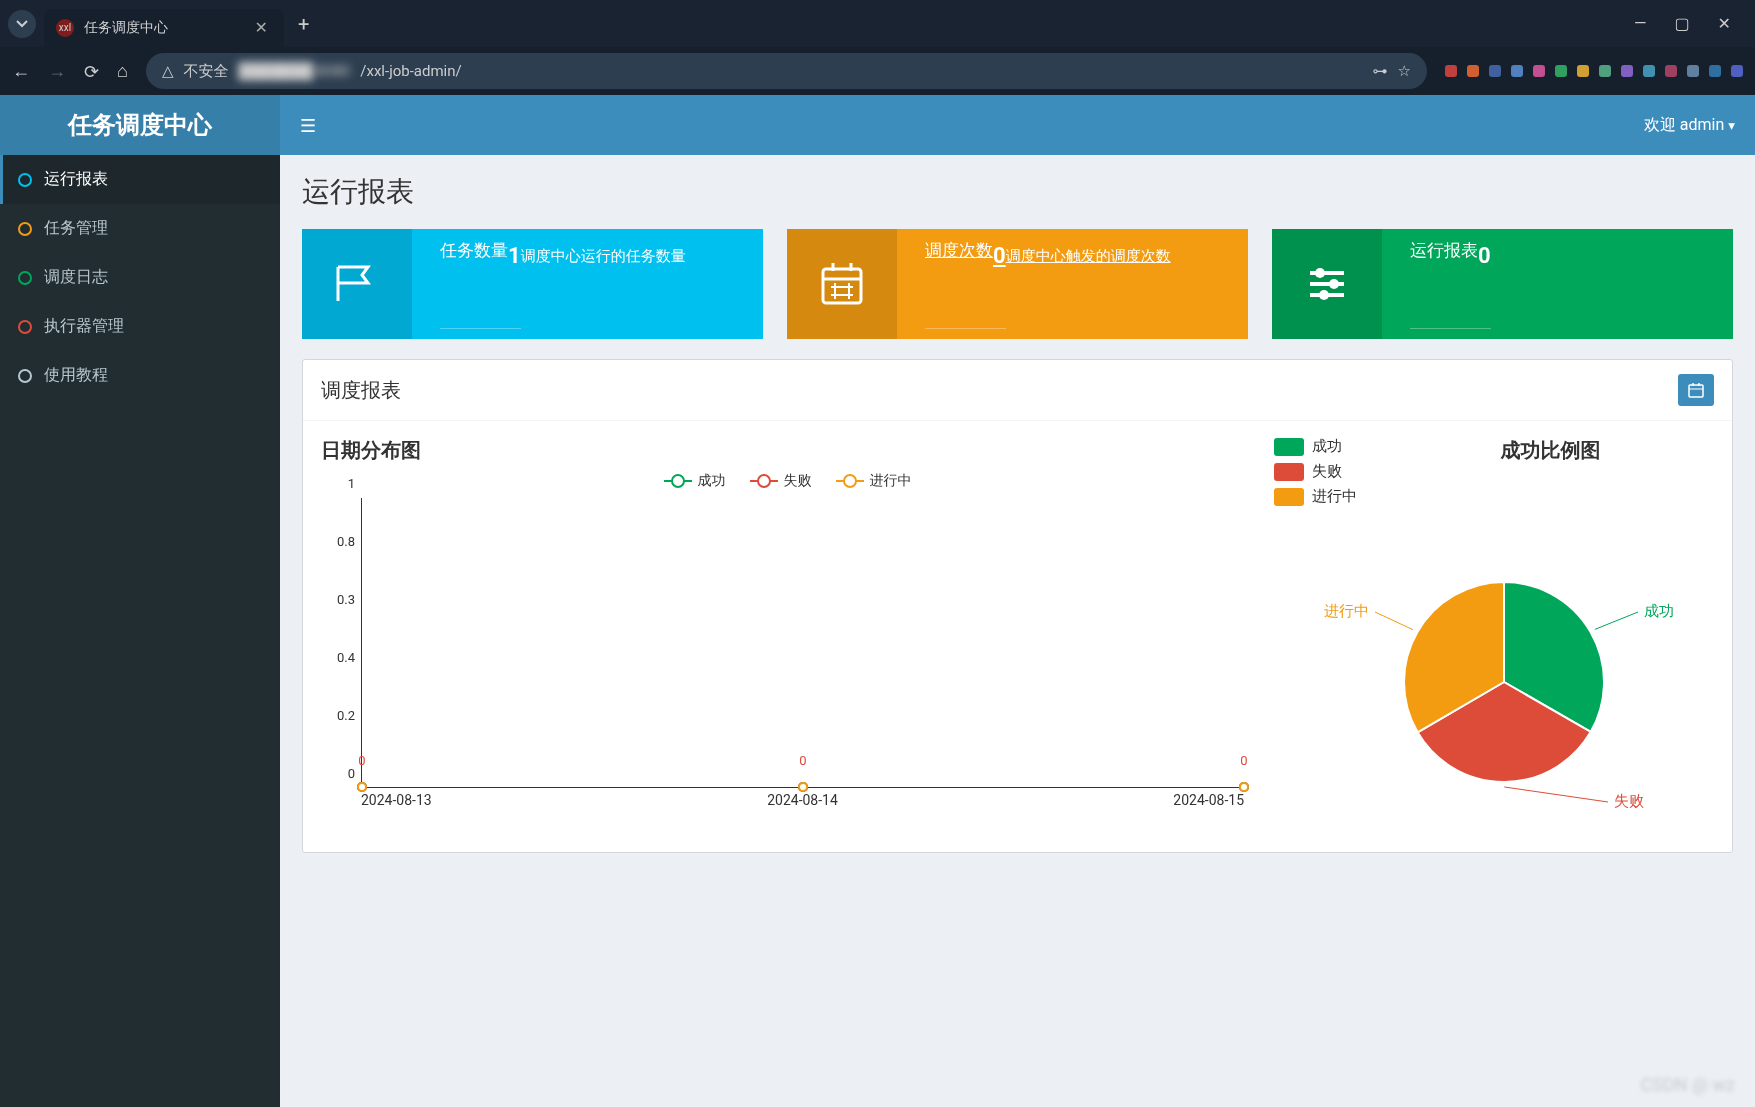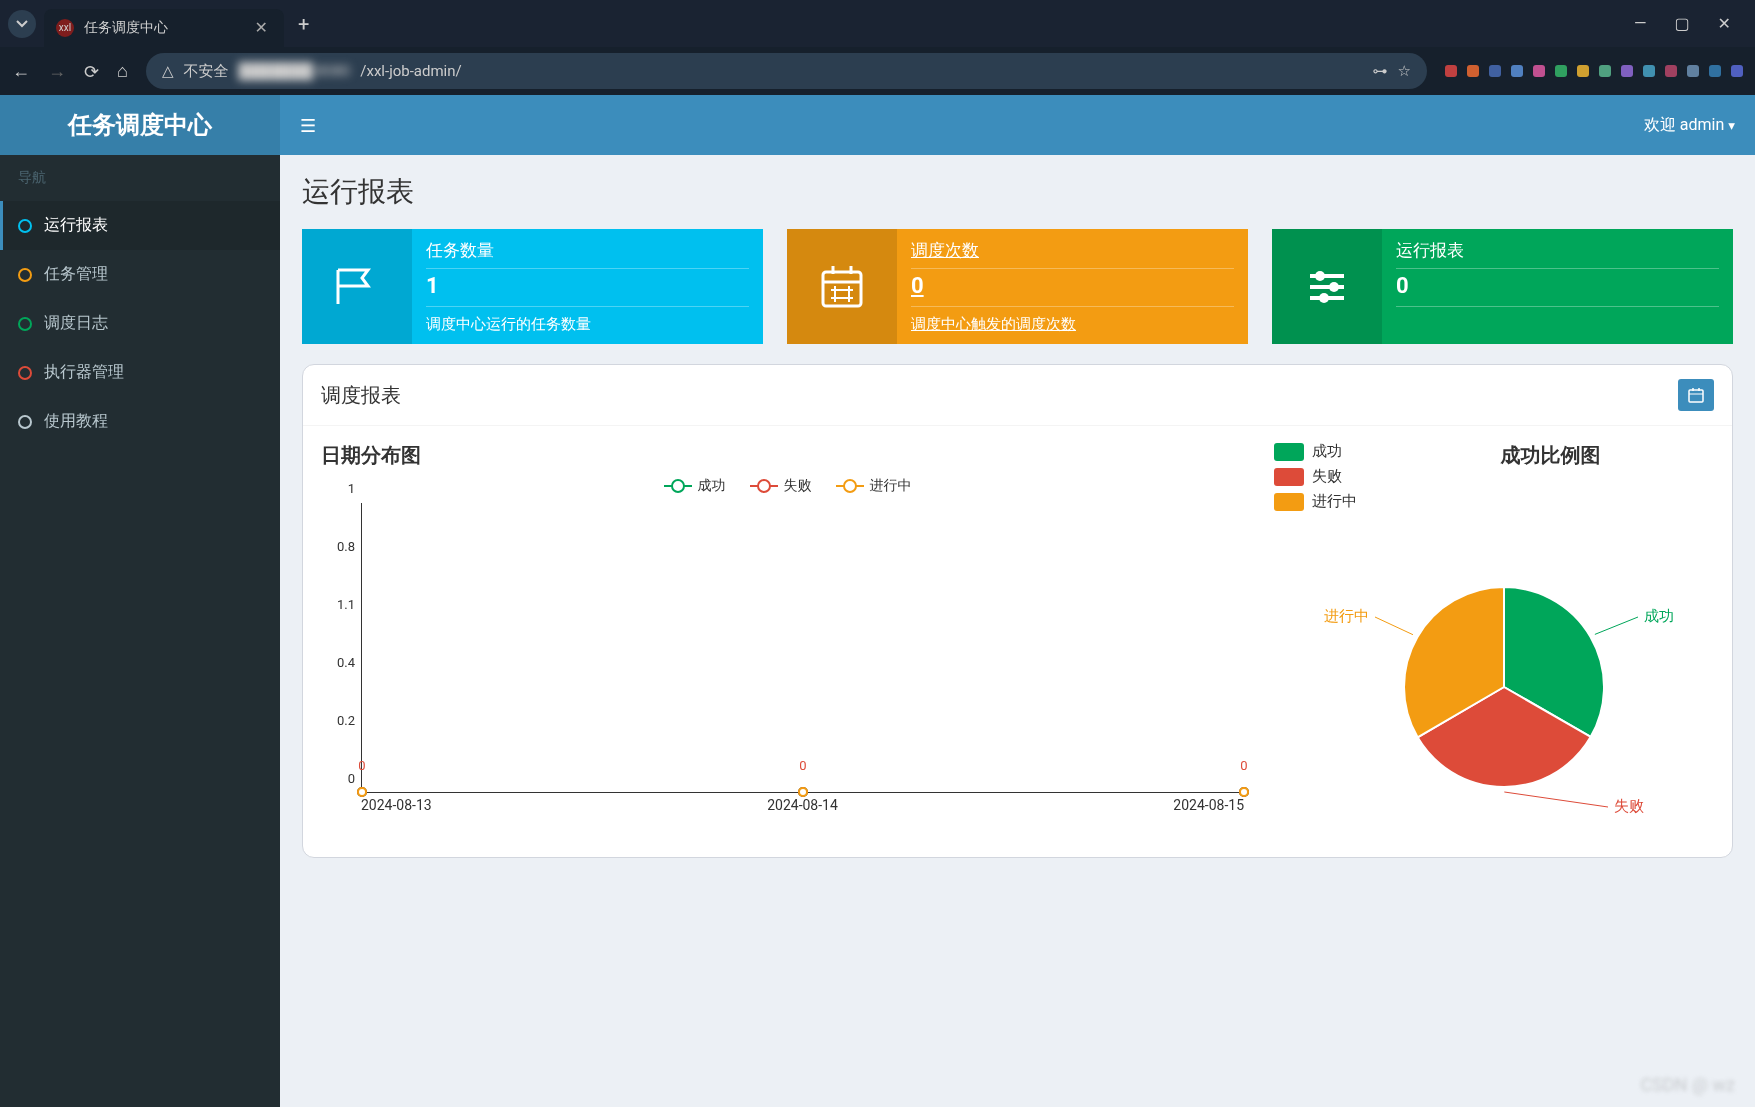--- a/index.html
+++ b/index.html
@@ -28,25 +28,25 @@
 .nav-item .circ { width:14px; height:14px; border-radius:50%; border:2px solid; }
 .main { flex:1; background:#ecf0f5; display:flex; flex-direction:column; overflow:hidden; }
 .topbar { background:#3c8dbc; height:60px; display:flex; align-items:center; padding:0 20px; color:#fff; }
 .hamburger { font-size:18px; }
 .welcome { margin-left:auto; font-size:16px; }
 .content { padding:18px 22px; flex:1; overflow:auto; }
 .page-title { font-size:28px; color:#333; margin-bottom:18px; font-weight:normal; }
 .stat-row { display:flex; gap:24px; margin-bottom:20px; }
 .stat-box { flex:1; min-height:110px; color:#fff; display:flex; }
 .stat-icon { width:110px; display:flex; align-items:center; justify-content:center; font-size:44px; background:rgba(0,0,0,0.12); }
-.stat-body { flex:1; padding:10px 14px; display:flex; flex-direction:column; }
+.stat-body { flex:1; padding:10px 28px; display:flex; flex-direction:row; }
 .stat-label { font-size:17px; border-bottom:1px solid rgba(255,255,255,0.3); padding-bottom:6px; }
 .stat-value { font-size:22px; font-weight:bold; padding:4px 0 8px; border-bottom:1px solid rgba(255,255,255,0.3); }
 .stat-desc { font-size:15px; padding-top:8px; }
-.panel { background:#fff; border:1px solid #d2d6de; border-radius:12px; margin-bottom:20px; }
+.panel { background:#fff; border:1px solid #d2d6de; border-radius:3px; margin-bottom:20px; }
 .panel-head { padding:14px 18px; border-bottom:1px solid #f4f4f4; display:flex; align-items:center; }
 .panel-title { font-size:20px; color:#333; }
 .cal-btn { margin-left:auto; background:#3c8dbc; color:#fff; width:36px; height:32px; border-radius:3px; display:flex; align-items:center; justify-content:center; }
 .panel-body { padding:16px 18px; display:flex; gap:20px; }
 .chart-left { flex:1; }
 .chart-right { width:440px; }
 .chart-title { font-size:20px; font-weight:bold; color:#333; margin-bottom:8px; }
 .chart-title.center { text-align:center; }
 .line-legend { display:flex; justify-content:center; gap:24px; font-size:14px; color:#333; margin-bottom:8px; }
 .leg-item { display:flex; align-items:center; gap:6px; }
@@ -118,21 +118,20 @@
         <div class="ext-dot" style="background: rgb(96, 128, 160);"></div>
         <div class="ext-dot" style="background: rgb(48, 112, 160);"></div>
         <div class="ext-dot" style="background: rgb(80, 96, 192);"></div>
       </div>
   </div>
 </div>
 
 <div class="app">
   <div class="sidebar">
     <div class="logo">任务调度中心</div>
-    <div class="nav-header">导航</div>
     <div id="nav-list">
         <div class="nav-item active">
           <span class="circ" style="border-color:#00c0ef"></span>
           <span>运行报表</span>
         </div>
         <div class="nav-item">
           <span class="circ" style="border-color:#f39c12"></span>
           <span>任务管理</span>
         </div>
         <div class="nav-item">
@@ -238,21 +237,21 @@
                     <style>.leg-mark[style*='f39c12']::after{border-color:#f39c12}</style>
                   </span>
                   <span>进行中</span>
                 </span>
             </div>
             <div class="line-chart">
               <div class="y-axis" id="y-axis">
                   <span class="y-tick" style="bottom: 0%;">0</span>
                   <span class="y-tick" style="bottom: 20%;">0.2</span>
                   <span class="y-tick" style="bottom: 40%;">0.4</span>
-                  <span class="y-tick" style="bottom: 60%;">1.1</span>
+                  <span class="y-tick" style="bottom: 60%;">0.3</span>
                   <span class="y-tick" style="bottom: 80%;">0.8</span>
                   <span class="y-tick" style="bottom: 100%;">1</span>
                 </div>
               <div class="plot" id="plot">
                   <div class="data-pt" style="left: 0%; bottom: 0%; background: rgb(255, 255, 255); border: 2px solid rgb(0, 166, 90);"></div>
                   <div class="data-pt" style="left: 0%; bottom: 0%; background: rgb(255, 255, 255); border: 2px solid rgb(221, 75, 57);"></div>
                   <div class="data-pt" style="left: 0%; bottom: 0%; background: rgb(255, 255, 255); border: 2px solid rgb(243, 156, 18);"></div>
                   <div class="data-lbl" style="left: 0%; bottom: 4px; color: rgb(221, 75, 57);">0</div>
                   <div class="data-pt" style="left: 50%; bottom: 0%; background: rgb(255, 255, 255); border: 2px solid rgb(0, 166, 90);"></div>
                   <div class="data-pt" style="left: 50%; bottom: 0%; background: rgb(255, 255, 255); border: 2px solid rgb(221, 75, 57);"></div>

